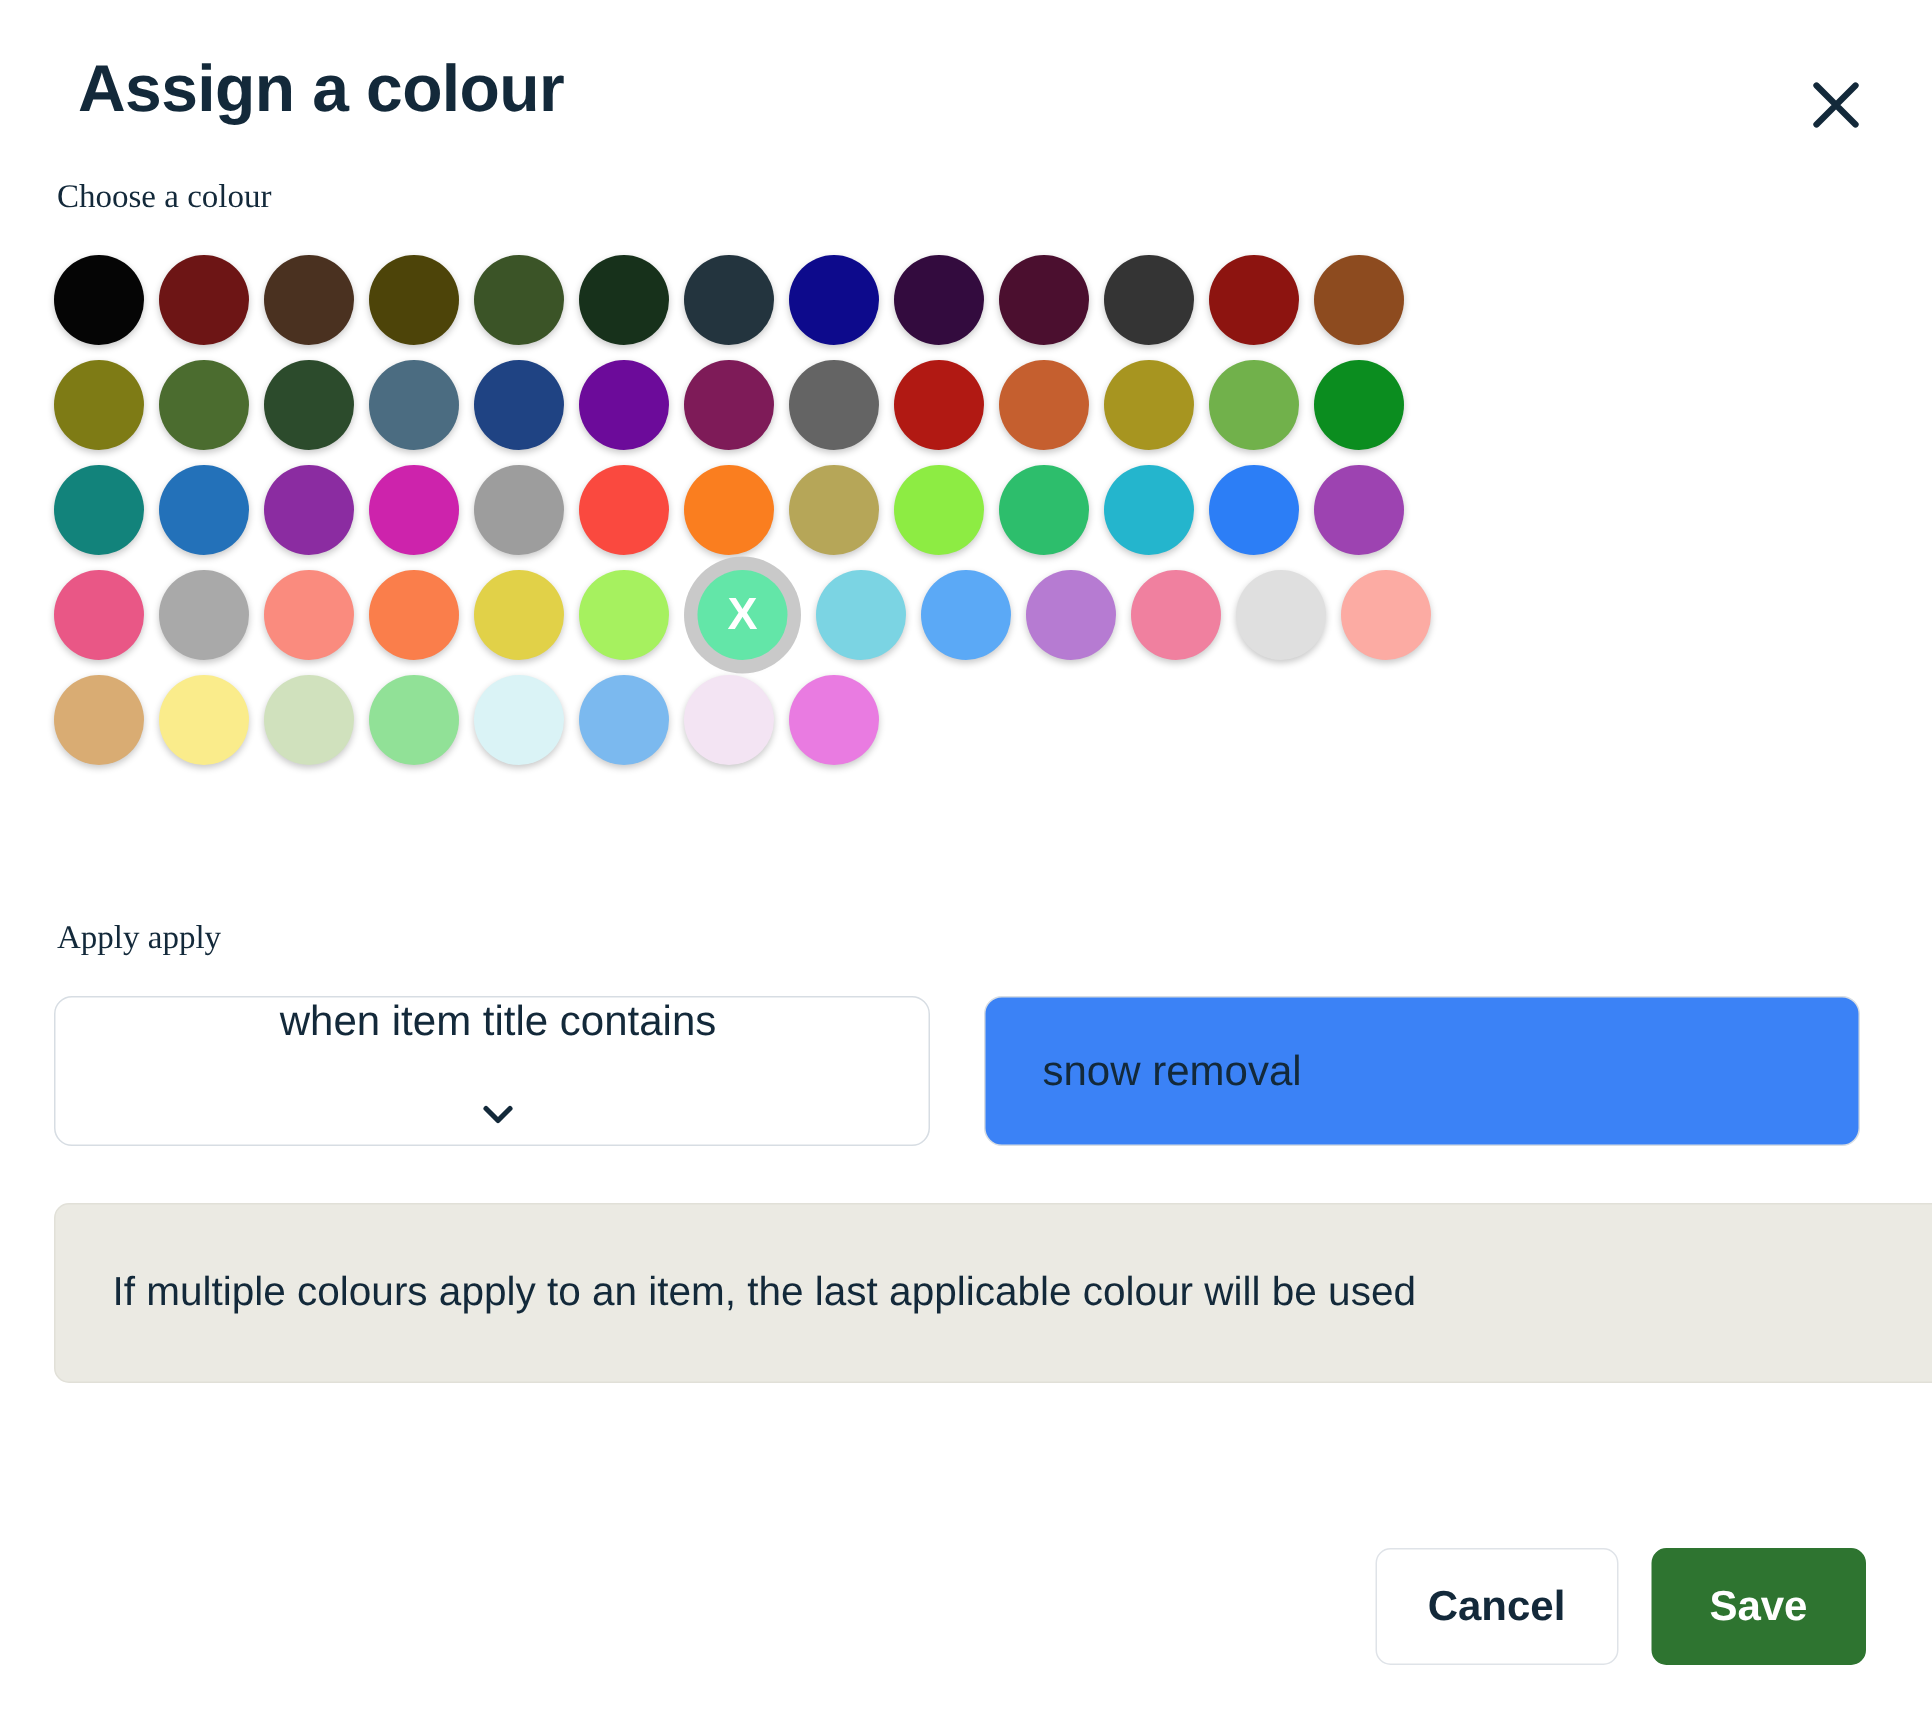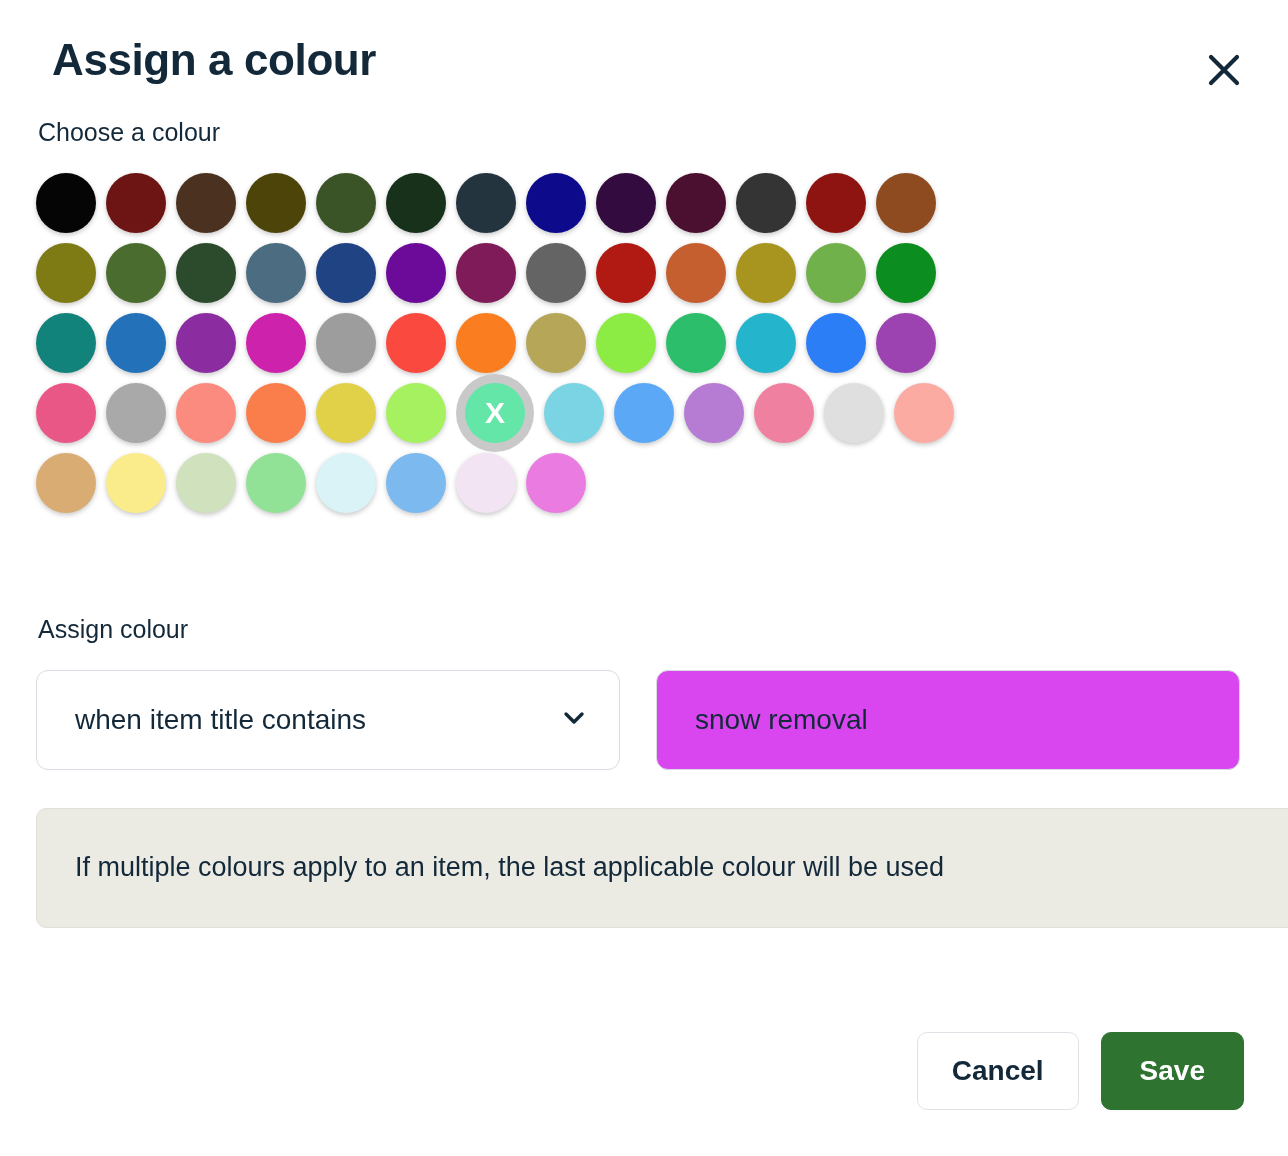--- a/index.html
+++ b/index.html
@@ -53,24 +53,25 @@
     justify-content: center;
     background: transparent;
     border: none;
     cursor: pointer;
     padding: 0;
   }
   .close-button svg { display: block; }
 
   
   .section-label {
-    font-size: 25px;
+    font-size: 22px;
     line-height: 1;
     color: #13293a;
     margin: 0 0 28px 2px;
+    font-family: Liberation Serif, serif;
   }
 
   
   .swatch-grid {
     display: flex;
     flex-direction: column;
     gap: 10px;
     margin-bottom: 6px;
   }
   .swatch-row {
@@ -120,40 +121,41 @@
     width: 584px;
     height: 100px;
     border: 1px solid #d7dde3;
     border-radius: 12px;
     box-sizing: border-box;
     background: #ffffff;
     display: flex;
     align-items: center;
     padding: 0 30px 0 38px;
     cursor: pointer;
+    flex-direction: column;
   }
   .select-value {
     font-size: 28px;
     color: #13293a;
     flex: 1;
     white-space: nowrap;
     overflow: hidden;
     text-overflow: ellipsis;
   }
   .chevron {
     flex: none;
     display: block;
   }
   .text-input {
     width: 584px;
     height: 100px;
     border: 1px solid #d7dde3;
     border-radius: 12px;
     box-sizing: border-box;
-    background: #d946ef;
+    background: #3b82f6;
     font-size: 28px;
     font-family: "Liberation Sans", sans-serif;
     color: #13293a;
     padding: 0 30px 0 38px;
     outline: none;
   }
 
   
   .notice {
     margin-top: 38px;
@@ -295,21 +297,21 @@
           <button class="swatch" style="background: rgb(145, 225, 151);"></button>
           <button class="swatch" style="background: rgb(218, 243, 246);"></button>
           <button class="swatch" style="background: rgb(123, 185, 239);"></button>
           <button class="swatch" style="background: rgb(243, 228, 243);"></button>
           <button class="swatch" style="background: rgb(233, 123, 225);"></button>
         </div>
       </div>
   </div>
 
   <div class="apply-section">
-    <div class="section-label">Assign colour</div>
+    <div class="section-label">Apply apply</div>
     <div class="apply-row">
 
       <div class="select-wrap">
         <span class="select-value">when item title contains</span>
         <span class="chevron">
           <svg width="30" height="30" viewBox="0 0 30 30" aria-hidden="true">
             <path d="M7 11 L15 19 L23 11" stroke="#13293a" stroke-width="3.4" stroke-linecap="round" stroke-linejoin="round" fill="none"></path>
           </svg>
         </span>
       </div>

